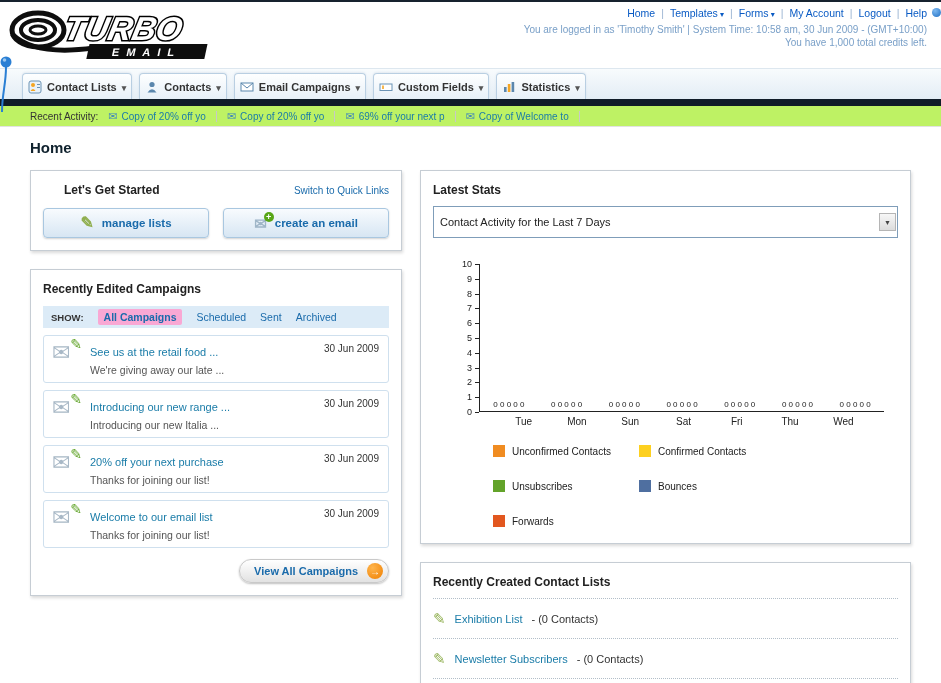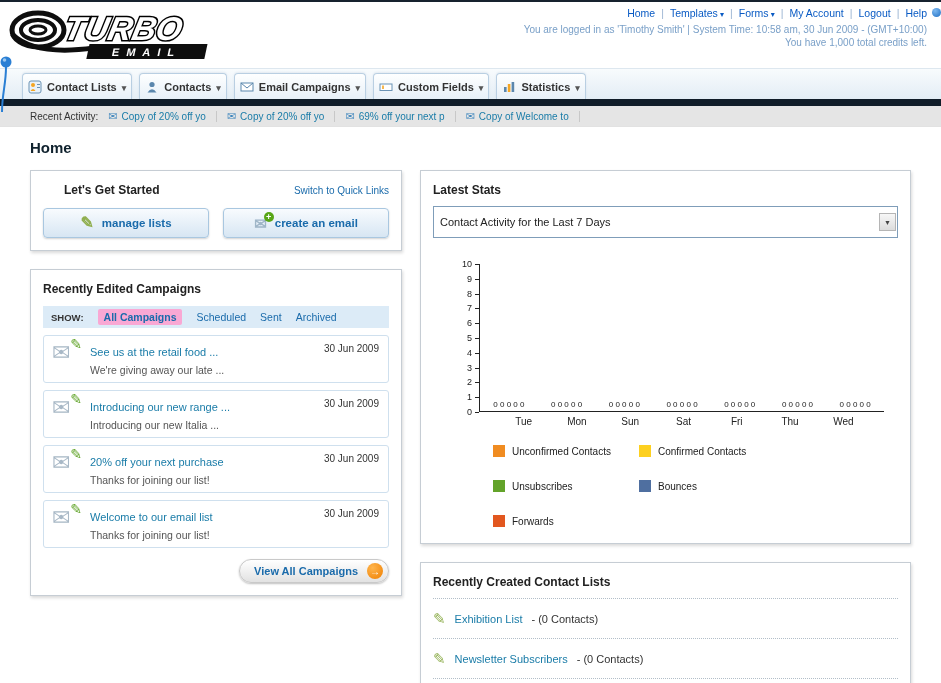--- a/index.html
+++ b/index.html
@@ -32,21 +32,21 @@
   .main-nav { height:31px; background:linear-gradient(#f8fbfd,#e3edf5);
     border-top:1px solid #dde7ef; display:flex; align-items:flex-end; padding-left:22px; gap:7px; }
   .nav-tab { display:flex; align-items:center; gap:5px; height:26px; padding:0 5px;
     background:linear-gradient(#feffff,#e7f0f8); border:1px solid #b9cfe2; border-bottom:none;
     border-radius:4px 4px 0 0; font-size:11px; font-weight:bold; color:#333; cursor:pointer;
     box-shadow:0 -1px 2px rgba(120,150,180,.15); }
   .caret::after { content:"▾"; font-size:9px; color:#555; }
   .dark-bar { height:7px; background:#101c28; }
 
   
-  .activity-bar { height:21px; background:#e5e5e5; border-bottom:1px solid #e2e2e2;
+  .activity-bar { height:21px; background:#bef264; border-bottom:1px solid #e2e2e2;
     display:flex; align-items:center; padding-left:30px; gap:10px; font-size:10px; }
   .activity-label { color:#333; }
   .activity-item { display:flex; align-items:center; gap:4px; color:#1a7ca8;
     border-right:1px solid #c8c8c8; padding-right:10px; }
   .mini-env { font-size:11px; color:#3f86bd; line-height:1; }
 
   
   .content { padding:8px 30px 0 30px; }
   .page-title { font-size:15px; font-weight:bold; color:#10222e; margin:4px 0 14px; }
   .columns { display:flex; gap:18px; align-items:flex-start; }

